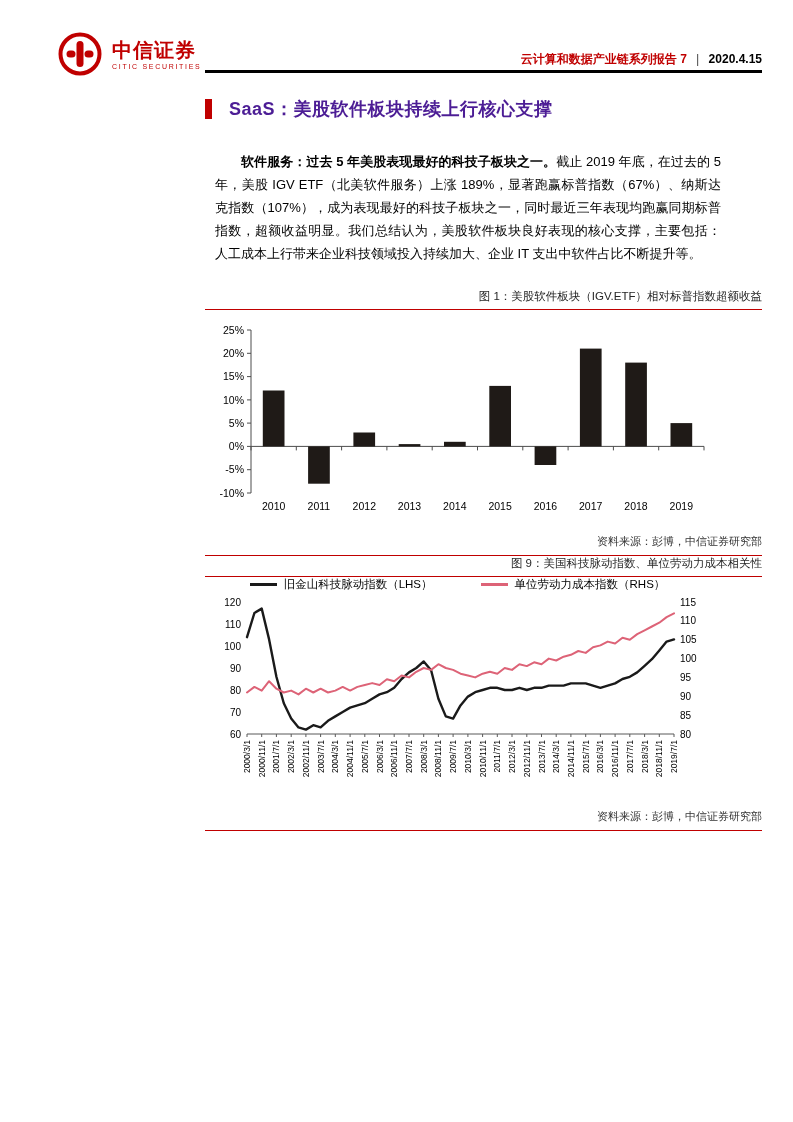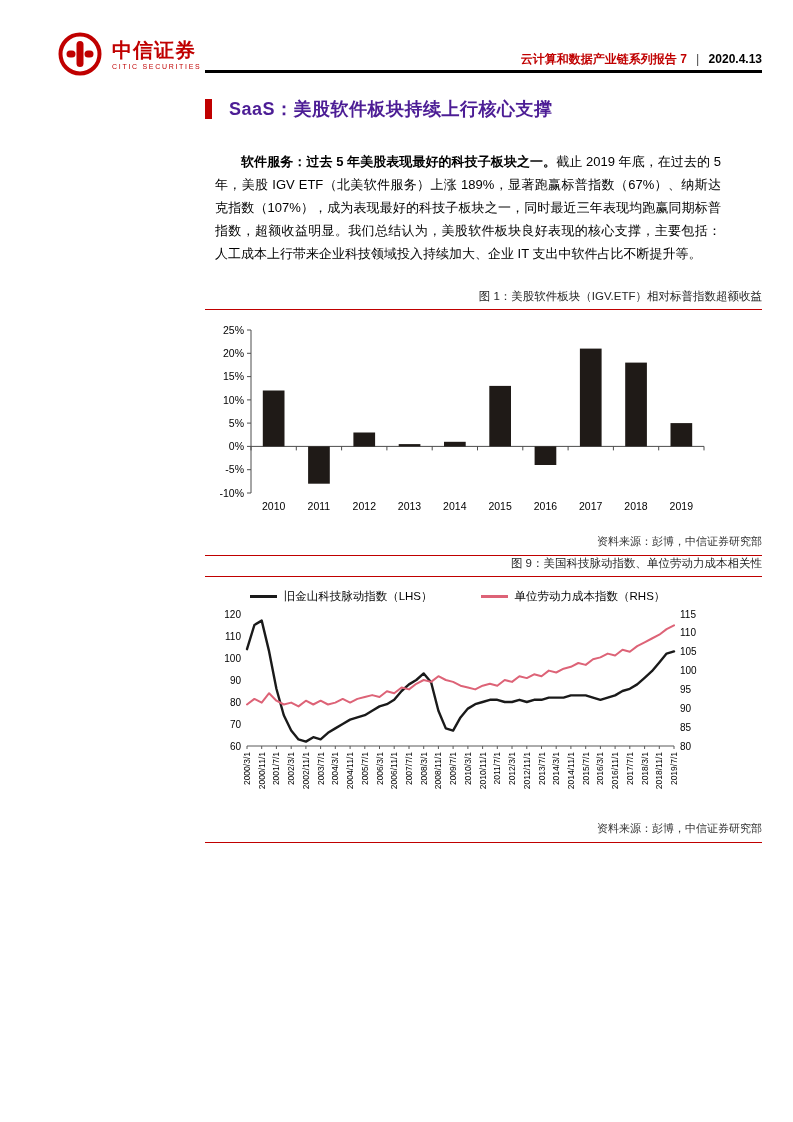--- a/index.html
+++ b/index.html
@@ -33,21 +33,21 @@
   }
   
   .figure { position: absolute; left: 205px; width: 557px; text-align: right; }
   #figure1 { top: 289px; }
   #figure2 { top: 556px; }
   .fig-caption { font-size: 11.5px; color: #262626; line-height: 15px; margin-bottom: 5px; }
   .red-rule { height: 1px; background: #c00000; }
   .fig-source { font-size: 11px; color: #333333; line-height: 14px; margin: 17px 0 7px 0; }
   #chart1 { display: block; margin: 12px 0 2px 0; }
   #chart2 { display: block; margin: 4px 0 0 0; }
-  .legend { display: flex; justify-content: center; align-items: center; gap: 48px; margin-top: 12px; width: 505px; font-size: 11.5px; color: #000; }
+  .legend { display: flex; justify-content: center; align-items: center; gap: 48px; width: 505px; font-size: 11.5px; color: #000; }
   .legend-item { display: flex; align-items: center; }
   .legend-line { display: inline-block; width: 27px; height: 3px; margin-right: 7px; }
   
   .footer-rule { position: absolute; top: 1040px; left: 64px; width: 665px; height: 1px; background: #000; }
   .footer-row { position: absolute; top: 1048px; left: 64px; width: 665px; display: flex; justify-content: space-between; align-items: flex-start; font-size: 11px; color: #000; }
   .page-num { font-weight: bold; font-size: 12px; }
   svg text { font-family: "Liberation Sans", "DejaVu Sans", sans-serif; }
 </style>
 </head>
 <body>
@@ -61,21 +61,21 @@
       <rect x="9.5" y="19.5" width="9" height="7" rx="3.5" fill="#c00000"></rect>
       <rect x="27.5" y="19.5" width="9" height="7" rx="3.5" fill="#c00000"></rect>
     </svg>
     <div class="logo-text">
       <div class="logo-cn">中信证券</div>
       <div class="logo-en">CITIC SECURITIES</div>
     </div>
   </div>
 
   <div class="header-right">
-    <span class="series-label">云计算和数据产业链系列报告 7</span><span class="hdr-sep">｜</span><span class="hdr-date">2020.4.13</span>
+    <span class="series-label">云计算和数据产业链系列报告 7</span><span class="hdr-sep">｜</span><span class="hdr-date">2020.4.15</span>
   </div>
 
   <div class="header-rule"></div>
 
   <div class="section-title">
     <span class="title-bar"></span>
     <span class="title-text">SaaS：美股软件板块持续上行核心支撑</span>
   </div>
 
   <p class="body-para"><b>软件服务：过去 5 年美股表现最好的科技子板块之一。</b><span>截止 2019 年底，在过去的 5 年，美股 IGV ETF（北美软件服务）上涨 189%，显著跑赢标普指数（67%）、纳斯达克指数（107%），成为表现最好的科技子板块之一，同时最近三年表现均跑赢同期标普指数，超额收益明显。我们总结认为，美股软件板块良好表现的核心支撑，主要包括：人工成本上行带来企业科技领域投入持续加大、企业 IT 支出中软件占比不断提升等。</span></p>

